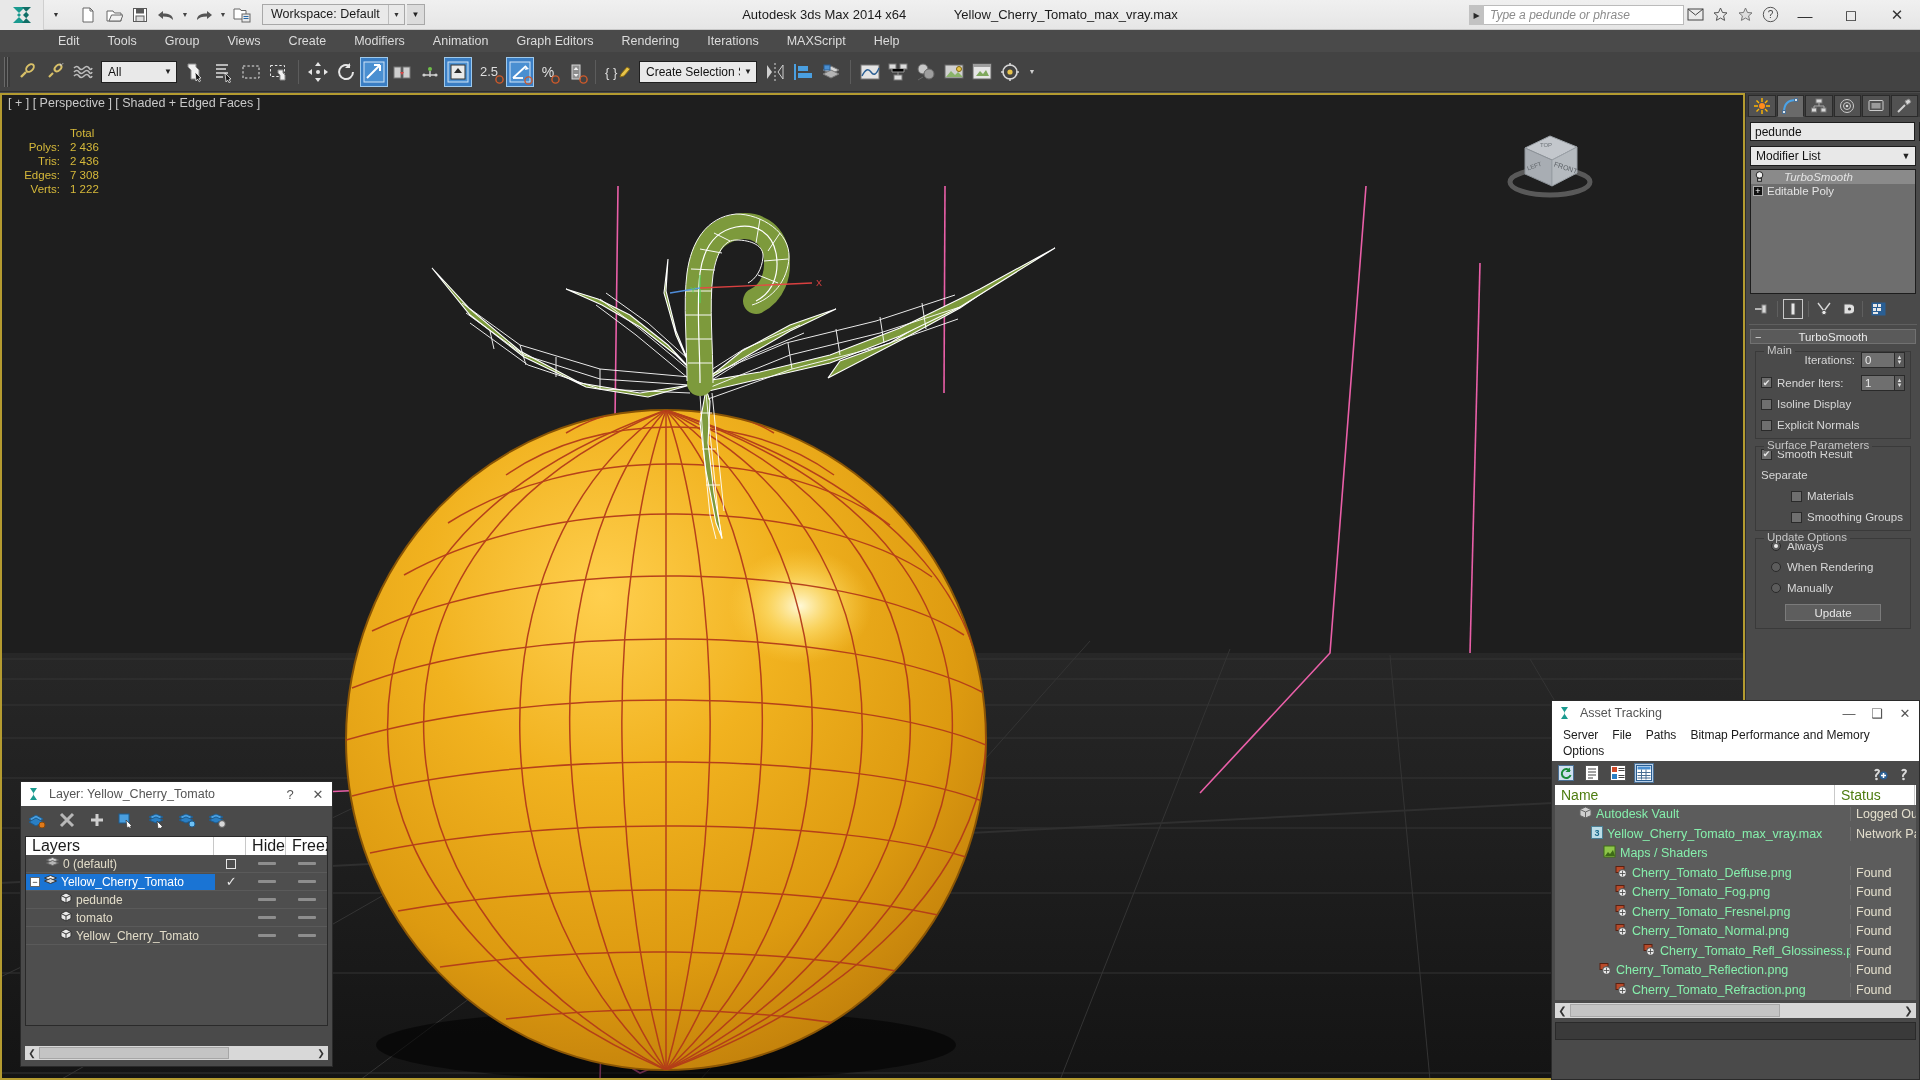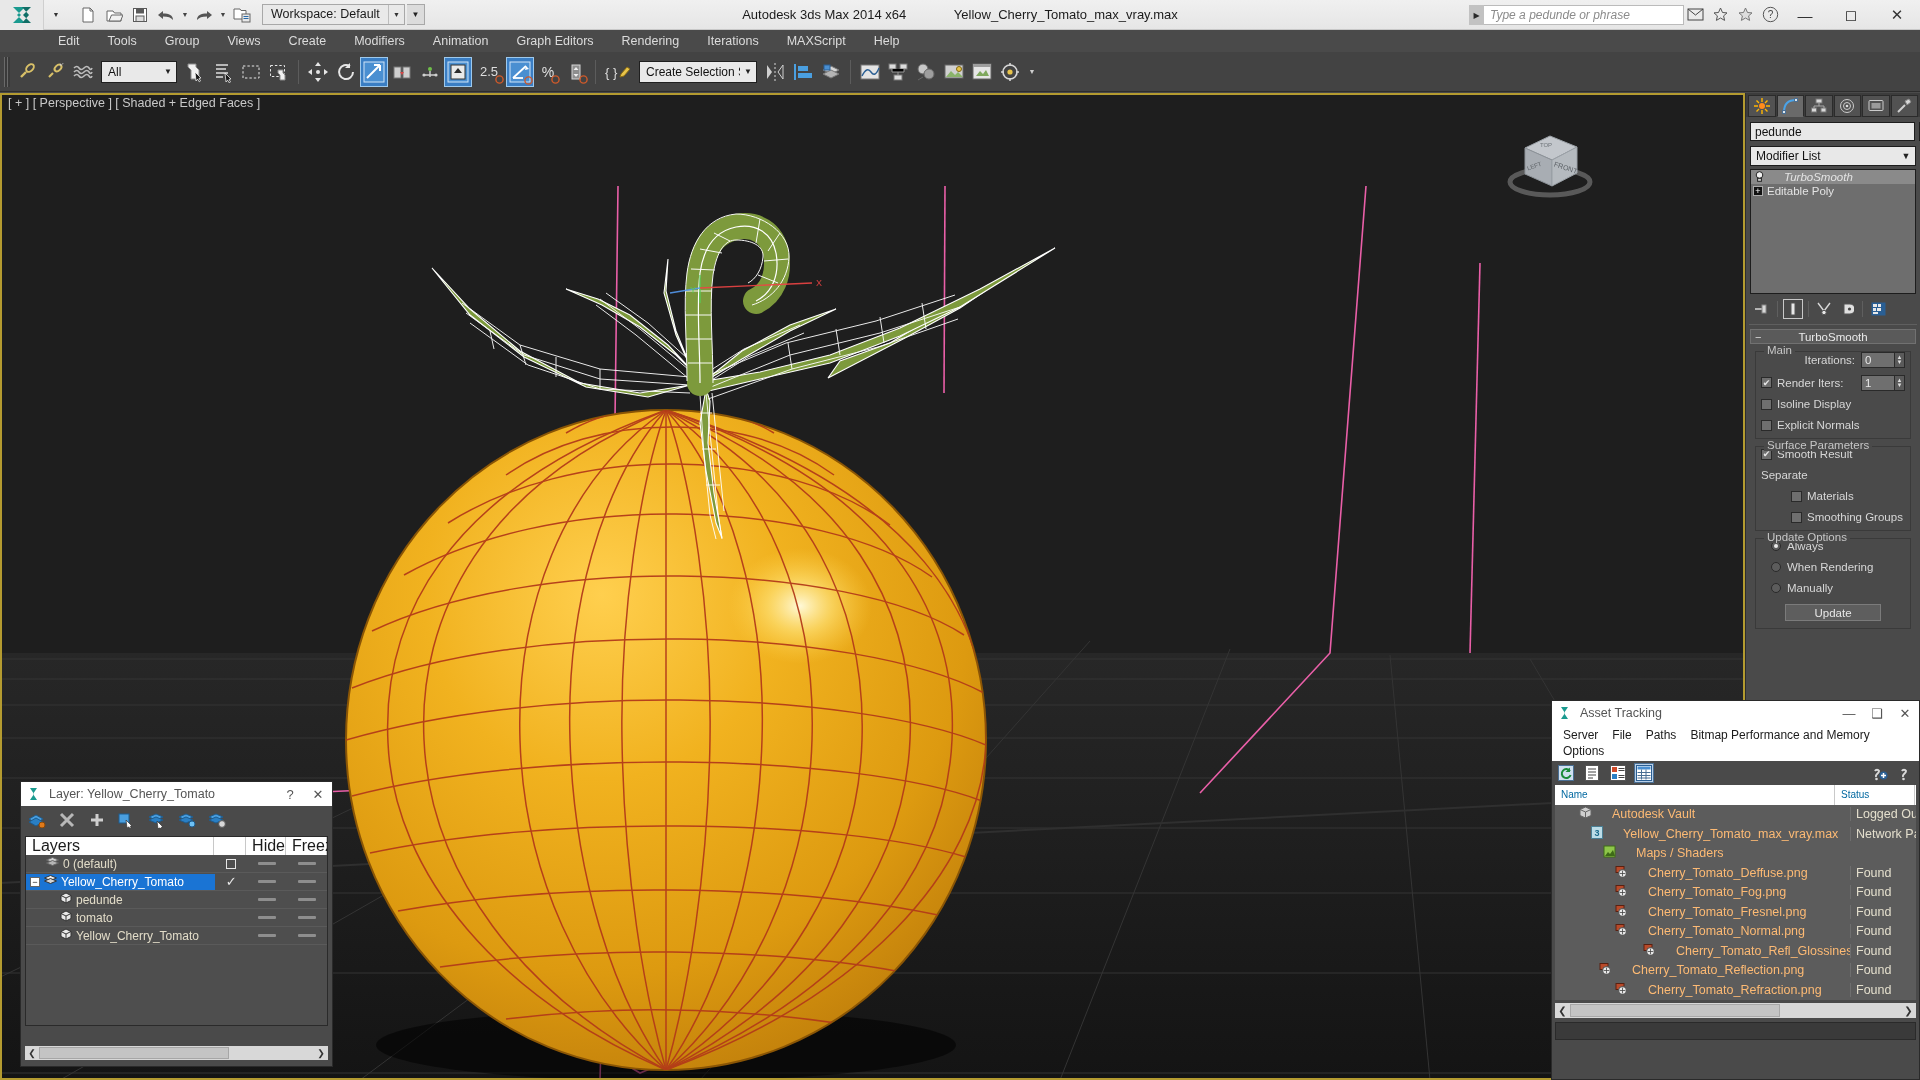--- a/index.html
+++ b/index.html
@@ -184,27 +184,27 @@
   .assetwin { position:absolute; left:1551px; top:700px; width:369px; height:380px;
     background:#4a4a4a; border:1px solid #2a2a2a; z-index:61; }
   .amenu { display:flex; flex-wrap:wrap; padding:2px 4px; background:#fff; }
   .amenu span { font-size:12px; color:#1b1b1b; padding:1px 7px; }
   .atools { height:24px; background:#4a4a4a; display:flex; align-items:center;
     padding:0 4px; gap:6px; }
   .atools .ai { width:20px; height:20px; display:flex; align-items:center;
     justify-content:center; }
   .atools .ai.on { background:#b8cfe8; border:1px solid #4a6f94; }
   .ahead { display:flex; height:20px; background:#fff; margin:0 3px; }
-  .ahead div { font-size:10px; color:#0369a1; line-height:20px; padding-left:6px;
+  .ahead div { font-size:14px; color:#4d7c0f; line-height:20px; padding-left:6px;
     border-right:1px solid #c9c9c9; }
   .alist { margin:0 3px; height:196px; overflow:hidden; }
   .arow { display:flex; height:19.5px; align-items:center; border-bottom:1px solid #5c5c5c;
     background:#5c5c5c; }
-  .an { flex:1; display:flex; align-items:center; gap:20px; font-size:12.5px;
-    color:#fdba74; white-space:nowrap; overflow:hidden; }
+  .an { flex:1; display:flex; align-items:center; gap:4px; font-size:12.5px;
+    color:#86efac; white-space:nowrap; overflow:hidden; }
   .ast { width:66px; font-size:12.5px; color:#e4dfcd; padding-left:5px;
     border-left:1px solid #6e6e6e; white-space:nowrap; overflow:hidden; }
   .ascroll { margin:2px 3px; height:15px; background:#d8d8d8; display:flex;
     align-items:center; }
   .ascroll .ar { width:15px; text-align:center; font-size:10px; color:#333; }
   .ascroll .thumb { height:13px; background:#c4c4c4; border:1px solid #a8a8a8; }
   .astatusbar { margin:4px 3px; height:18px; background:#3a3a3a; border:1px solid #2a2a2a; }
 </style>
 </head>
 <body>
@@ -737,20 +737,46 @@
           <text x="70" y="50" font-size="7" fill="#5c6166" text-anchor="middle" font-family="Liberation Sans" transform="rotate(18 70 50)">FRONT</text>
           <text x="40" y="48" font-size="6" fill="#5c6166" text-anchor="middle" font-family="Liberation Sans" transform="rotate(-20 40 48)">LEFT</text>
         </g>
       </svg>
     </div>
   </div>
   <div class="vpborder"></div>
 
   <div class="vplabel">[ + ] [ Perspective ] [ Shaded + Edged Faces ]</div>
 
+  <div class="vpstats">
+    <table>
+      <tbody>
+          <tr>
+            <td class="k"></td>
+          <td class="v">Total</td>
+          </tr>
+      <tr>
+            <td class="k">Polys:</td>
+          <td class="v">2 436</td>
+          </tr>
+      <tr>
+            <td class="k">Tris:</td>
+          <td class="v">2 436</td>
+          </tr>
+      <tr>
+            <td class="k">Edges:</td>
+          <td class="v">7 308</td>
+          </tr>
+      <tr>
+            <td class="k">Verts:</td>
+          <td class="v">1 222</td>
+          </tr>
+    </tbody>
+      </table>
+  </div>
 
   <div class="cmdpanel">
     <div class="cptabs">
       <div class="cptab">
         <svg width="16" height="16" viewBox="0 0 16 16">
             <circle cx="8" cy="8" r="3" fill="#ff8c1a"></circle>
             <g stroke="#ffb703" stroke-width="1.4">
               <path d="M8 0v4M8 12v4M0 8h4M12 8h4M2.5 2.5l2.5 2.5M11 11l2.5 2.5M13.5 2.5L11 5M5 11l-2.5 2.5"></path>
             </g>
           </svg>

